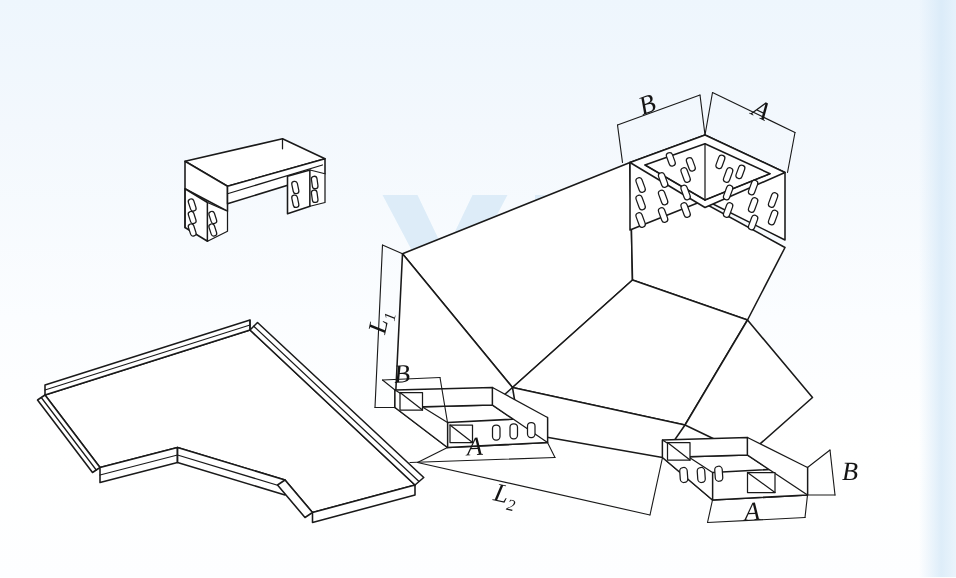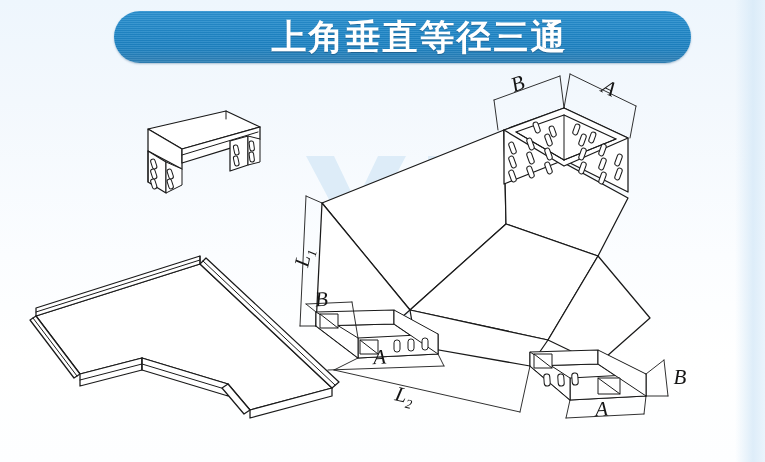--- a/index.html
+++ b/index.html
@@ -105,23 +105,20 @@
     font-size: 13px;
     font-style: italic;
     fill: #141414;
   }
 </style>
 </head>
 <body>
 
 <div id="page">
 
-  <div class="banner">
-    <span class="banner-text">上角垂直等径三通</span>
-  </div>
 
   <svg class="watermark" viewBox="0 0 290 175">
     <g fill="#dcecf8">
 
       <path d="M6 6 L34 6 L56 52 L78 6 L106 6 L70 74 L70 116 L42 116 L42 74 Z"></path>
 
       <path d="M128 6 L154 6 L196 68 L196 6 L222 6 L222 116 L196 116 L154 54 L154 116 L128 116 Z"></path>
     </g>
     <text x="66" y="146" font-family="Liberation Sans, sans-serif" font-size="27" font-weight="bold" letter-spacing="4" fill="#e0eff9">JIAR</text>
     <text x="58" y="172" font-family="DejaVu Sans, sans-serif" font-size="20" letter-spacing="3" fill="#e6f2fa">华德电气</text>

